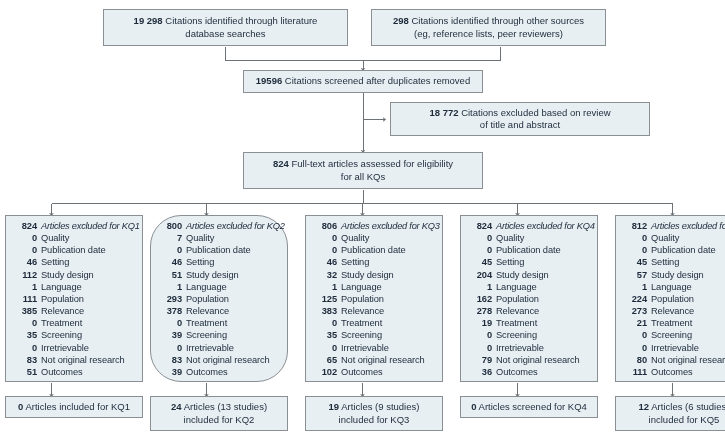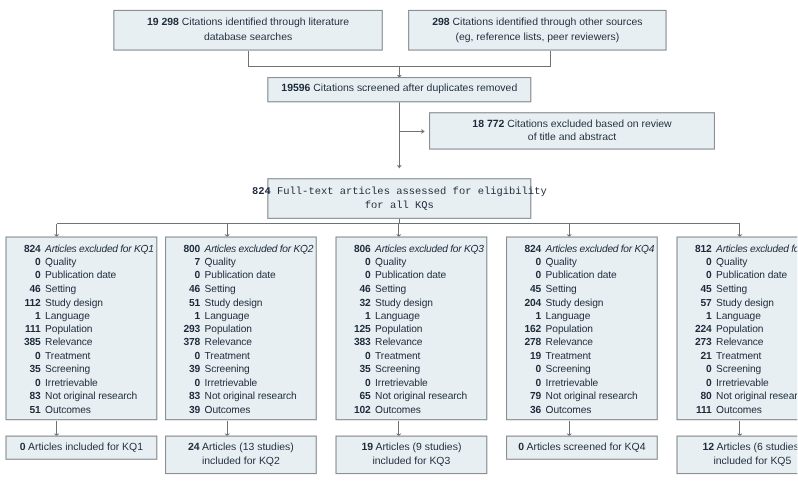--- a/index.html
+++ b/index.html
@@ -153,21 +153,21 @@
   <div class="box plain" style="left:390px; top:102px; width:260px; height:34px;justify-content:center;">
     <div class="line centered">
       <span class="hang">
         <span class="num">18 772</span> 
         <span>Citations excluded based on review</span>
         <span class="sub">of title and abstract</span>
       </span>
     </div>
   </div>
 
-  <div class="box plain" style="left:243px; top:162px; width:240px; height:37px;font-family:Liberation Mono, monospace;">
+  <div class="box plain" style="left:243px; top:152px; width:240px; height:37px;">
     <div class="line centered">
       <span class="hang">
         <span class="num">824</span> 
         <span>Full-text articles assessed for eligibility</span>
         <span class="sub">for all KQs</span>
       </span>
     </div>
   </div>
 
   <div class="box col-box" style="left:5px; top:215px; width:138px; height:167px;">
@@ -218,21 +218,21 @@
     <div class="row">
         <span class="num">83</span>
         <span class="lbl">Not original research</span>
       </div>
     <div class="row">
         <span class="num">51</span>
         <span class="lbl">Outcomes</span>
       </div>
   </div>
 
-  <div class="box col-box" style="left:150px; top:215px; width:138px; height:167px;">
+  <div class="box col-box" style="left:150px; top:215px; width:138px; height:167px;border-radius:31px;">
     <div class="row head">
       <span class="num">800</span>
       <span class="lbl">Articles excluded for KQ2</span>
     </div>
     <div class="row">
         <span class="num">7</span>
         <span class="lbl">Quality</span>
       </div>
     <div class="row">
         <span class="num">0</span>

